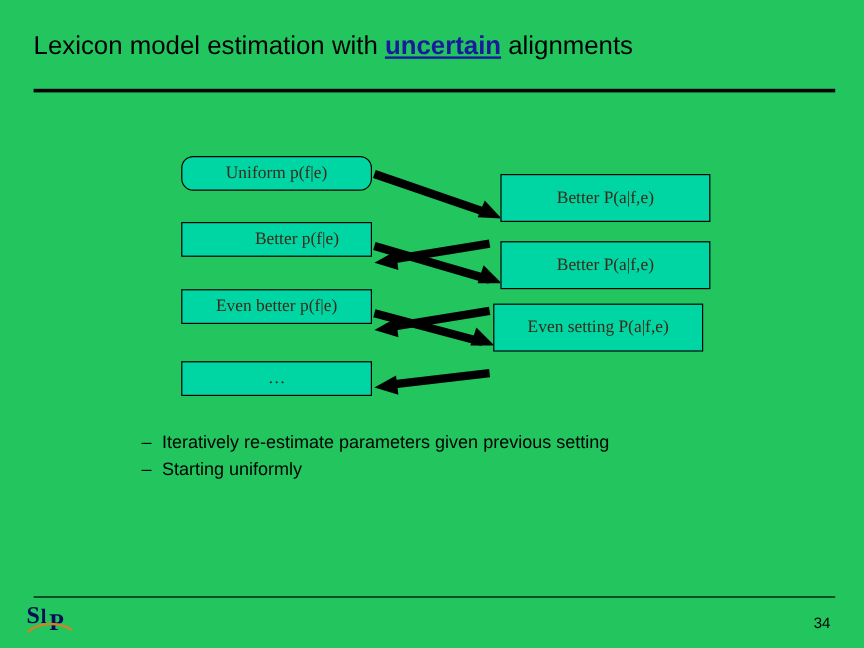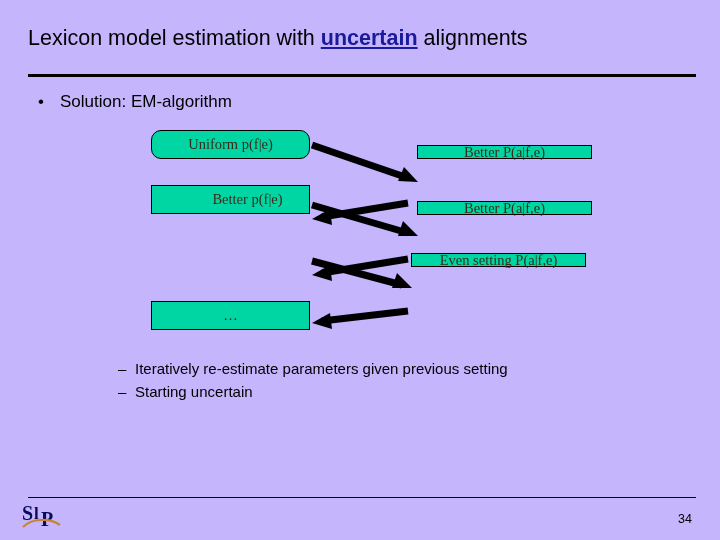--- a/index.html
+++ b/index.html
@@ -10,21 +10,21 @@
     width: 720px;
     height: 540px;
     background: #ffffff;
     font-family: "Liberation Sans", sans-serif;
     overflow: hidden;
   }
   .slide {
     position: relative;
     width: 720px;
     height: 540px;
-    background: #c4b5fd;
+    background: #22c55e;
   }
   .title {
     position: absolute;
     left: 28px;
     top: 26px;
     width: 668px;
     font-size: 21.5px;
     color: #000000;
     white-space: nowrap;
   }
@@ -74,21 +74,21 @@
     justify-content: center;
     box-sizing: border-box;
   }
   .box.left {
     left: 11px;
     width: 159px;
     height: 29px;
   }
   .box.right {
     width: 175px;
-    height: 14px;
+    height: 40px;
   }
   .sub-bullets {
     position: absolute;
     left: 78px;
     top: 360px;
     font-size: 15px;
     color: #000000;
   }
   .sub-bullets div {
     margin-bottom: 6px;
@@ -165,23 +165,20 @@
 <body>
 
 <div class="slide">
 
   <div class="title">
     <span>Lexicon model estimation with </span><span class="hl">uncertain</span><span> alignments</span>
   </div>
 
   <div class="title-rule"></div>
 
-  <div class="bullet1">
-    <span class="dot">•</span><span>Solution: EM-algorithm</span>
-  </div>
 
   <div class="diagram">
 
     <svg class="arrows" viewBox="0 0 470 215">
 
       <g>
         <path d="M 172,20 L 268,53" stroke="#000000" stroke-width="7" fill="none"></path>
         <path d="M 278,57 L 258,56 L 264,42 Z" fill="#000000"></path>
       </g>
 
@@ -209,20 +206,23 @@
         <path d="M 268,186 L 182,196" stroke="#000000" stroke-width="7" fill="none"></path>
         <path d="M 172,198 L 190,188 L 192,204 Z" fill="#000000"></path>
       </g>
     </svg>
 
     <div class="box left" style="top:5px;border-radius:10px;">
       <span>Uniform p(f|e)</span>
     </div>
     <div class="box left" style="top:60px;padding-left:34px;">
       <span>Better p(f|e)</span>
+    </div>
+    <div class="box left" style="top:116px;">
+      <span>Even better p(f|e)</span>
     </div>
     <div class="box left" style="top:176px;">
       <span>…</span>
     </div>
 
     <div class="box right" style="left:277px; top:20px;">
       <span>Better P(a|f,e)</span>
     </div>
     <div class="box right" style="left:277px; top:76px;">
       <span>Better P(a|f,e)</span>
@@ -231,21 +231,21 @@
       <span>Even setting P(a|f,e)</span>
     </div>
 
   </div>
 
   <div class="sub-bullets">
     <div>
       <span class="dash">–</span><span>Iteratively re-estimate parameters given previous setting</span>
     </div>
     <div>
-      <span class="dash">–</span><span>Starting uncertain</span>
+      <span class="dash">–</span><span>Starting uniformly</span>
     </div>
   </div>
 
   <div class="footer-rule"></div>
 
   <div class="logo">
     <span class="s">S</span>
     <span class="l">l</span>
     <span class="p">P</span>
     <svg class="swoosh" viewBox="0 0 40 14">

